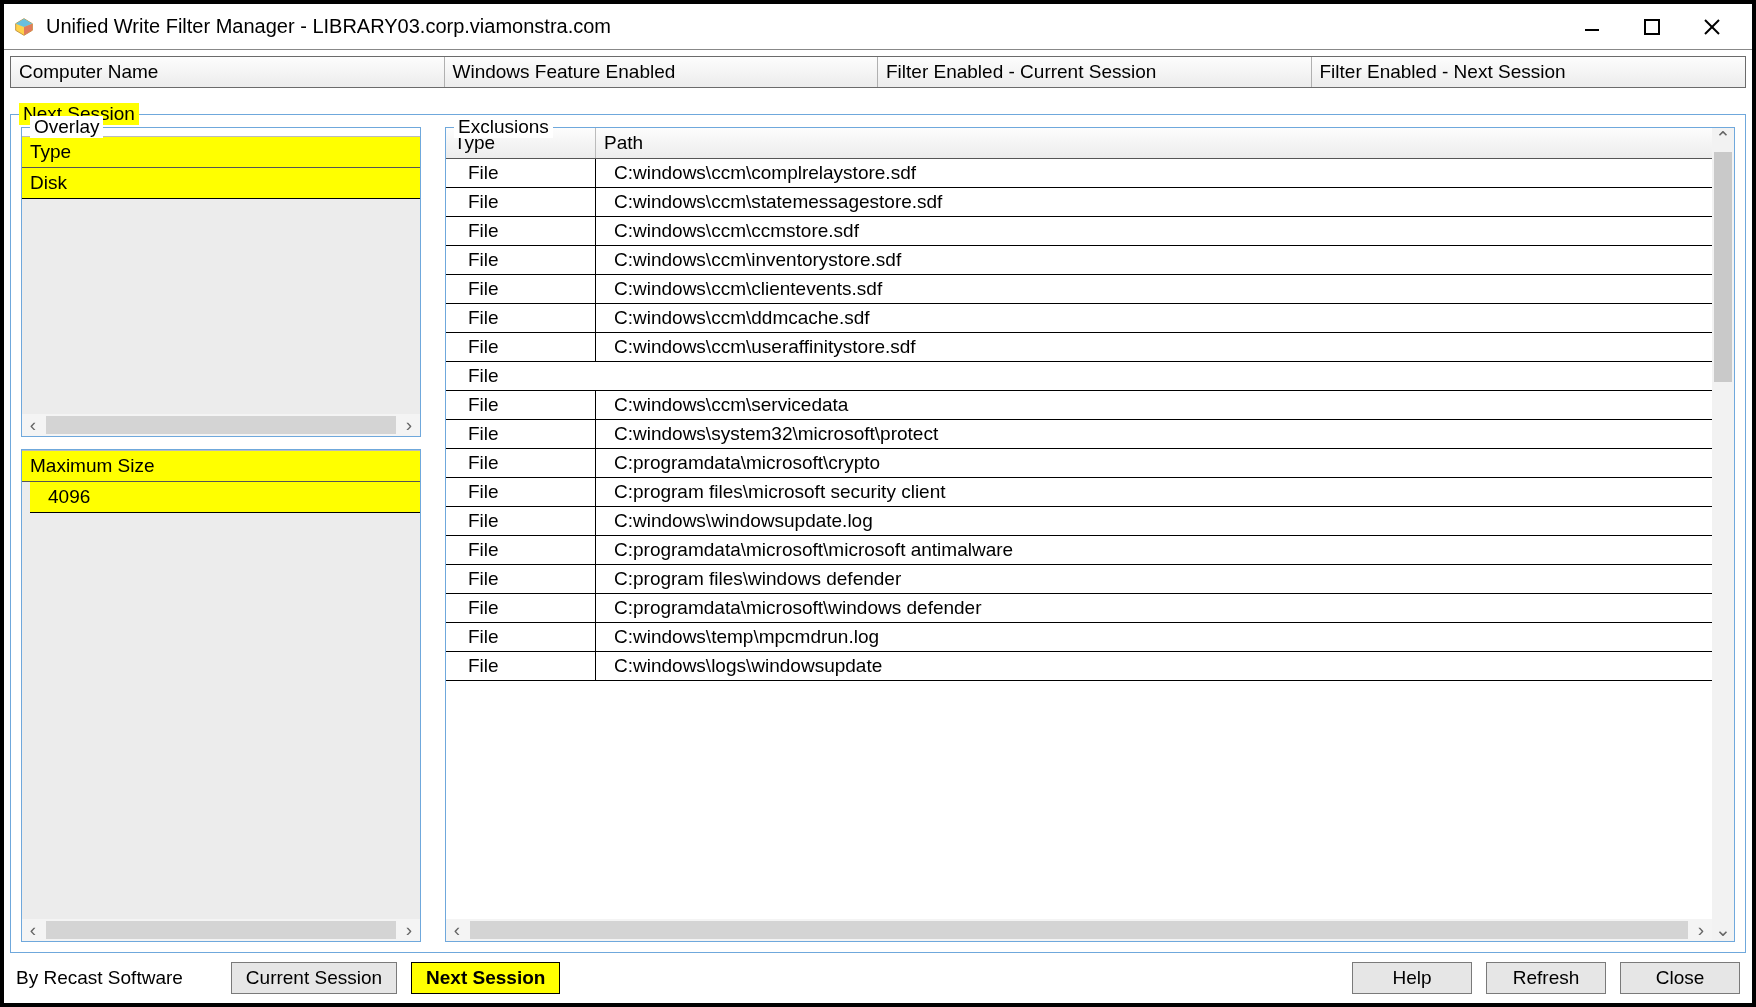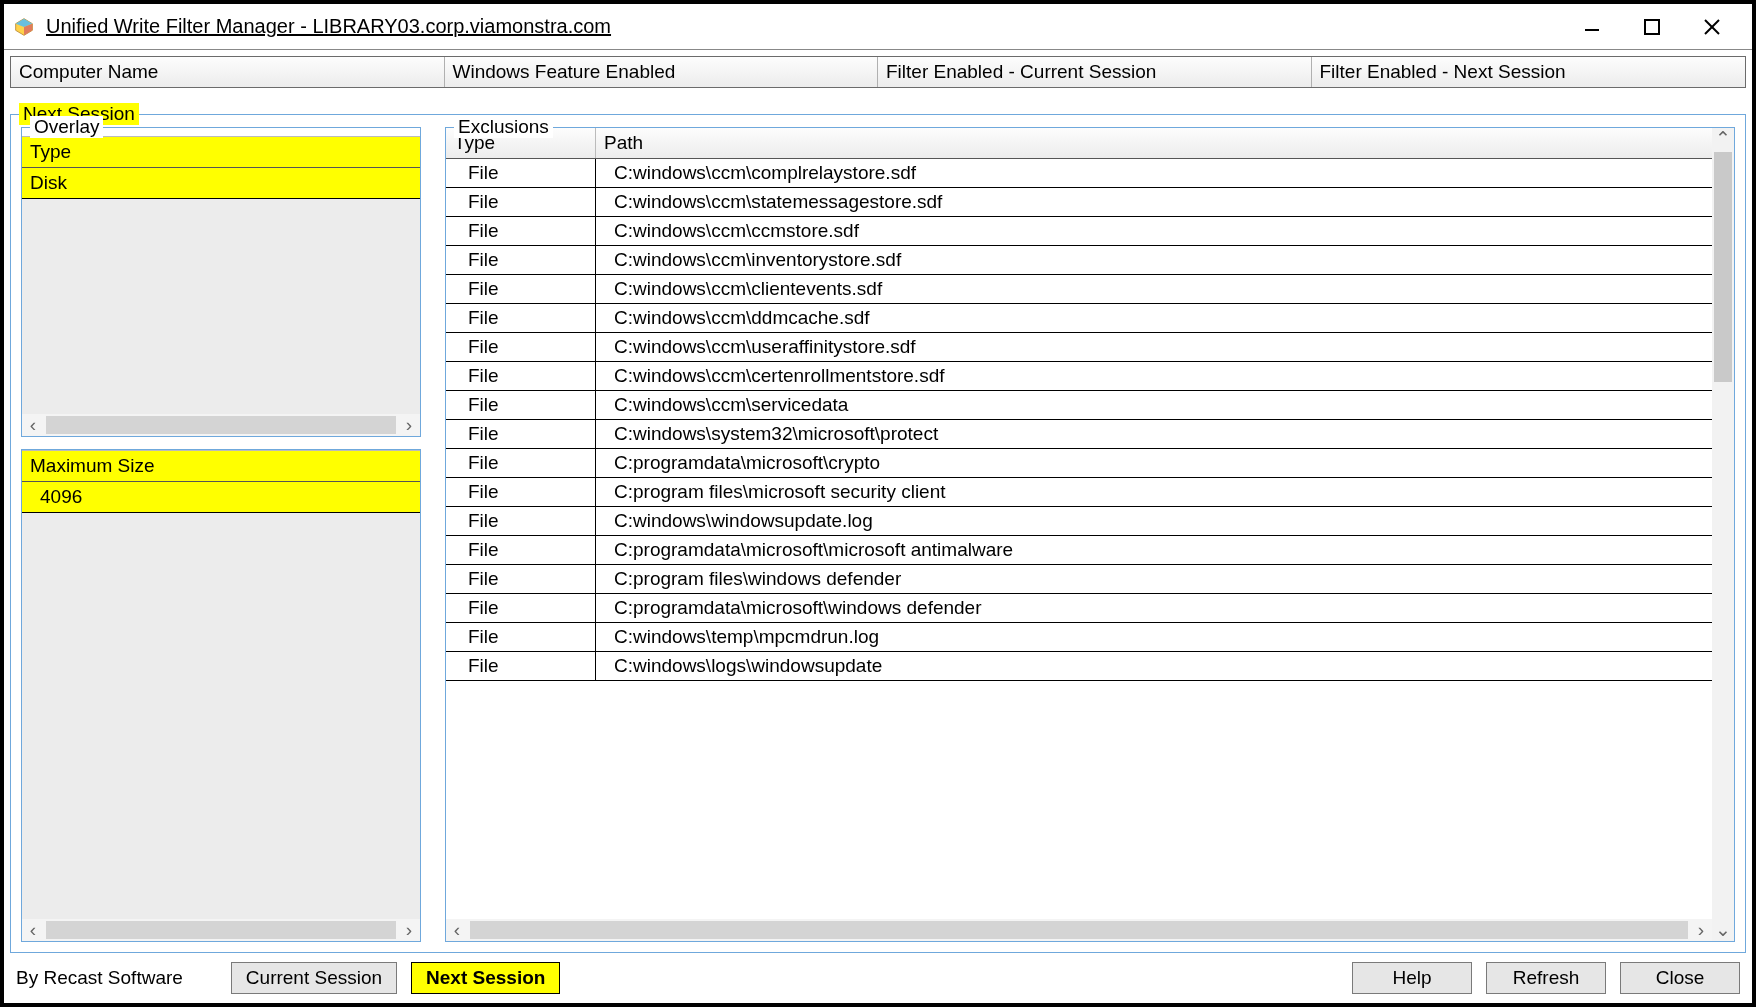--- a/index.html
+++ b/index.html
@@ -20,21 +20,21 @@
   display: flex;
   align-items: center;
   padding: 0 10px;
   border-bottom: 1px solid #888;
 }
 .titlebar .app-icon {
   width: 20px; height: 20px;
   margin-right: 12px;
   display: inline-flex;
 }
-.titlebar .title-text { font-size: 20px; text-decoration: underline; }
+.titlebar .title-text { font-size: 20px; }
 .titlebar .spacer { flex: 1; }
 .titlebar .sys-btn {
   width: 60px; height: 46px;
   display: flex; align-items: center; justify-content: center;
   font-size: 22px;
 }
 .titlebar .sys-btn svg { stroke: #000; stroke-width: 2; fill: none; }
 
 .top-grid {
   margin: 6px 6px 0 6px;
@@ -282,21 +282,21 @@
           </div>
         </div>
       </div>
 
       <div class="panel fixed-panel-bot">
         <div class="panel-body mini-grid">
           <div class="col-hdrs">
             <div class="highlight" style="flex:1">Maximum Size</div>
           </div>
           <div class="row">
-            <div class="highlight" style="flex:1; padding-left:18px;">4096</div>
+            <div class="highlight" style="flex:1; padding-left:18px;margin-left:8px;">4096</div>
           </div>
           <div class="below"></div>
           <div class="hscroll">
             <span class="arrow">‹</span>
             <span class="track"></span>
             <span class="arrow">›</span>
           </div>
         </div>
       </div>
     </div>
@@ -334,21 +334,20 @@
               <div class="row">
                 <div>File</div>
                 <div>C:windows\ccm\ddmcache.sdf</div>
               </div>
               <div class="row">
                 <div>File</div>
                 <div>C:windows\ccm\useraffinitystore.sdf</div>
               </div>
               <div class="row">
                 <div>File</div>
-                <div>C:windows\ccm\certenrollmentstore.sdf</div>
               </div>
               <div class="row">
                 <div>File</div>
                 <div>C:windows\ccm\servicedata</div>
               </div>
               <div class="row">
                 <div>File</div>
                 <div>C:windows\system32\microsoft\protect</div>
               </div>
               <div class="row">

